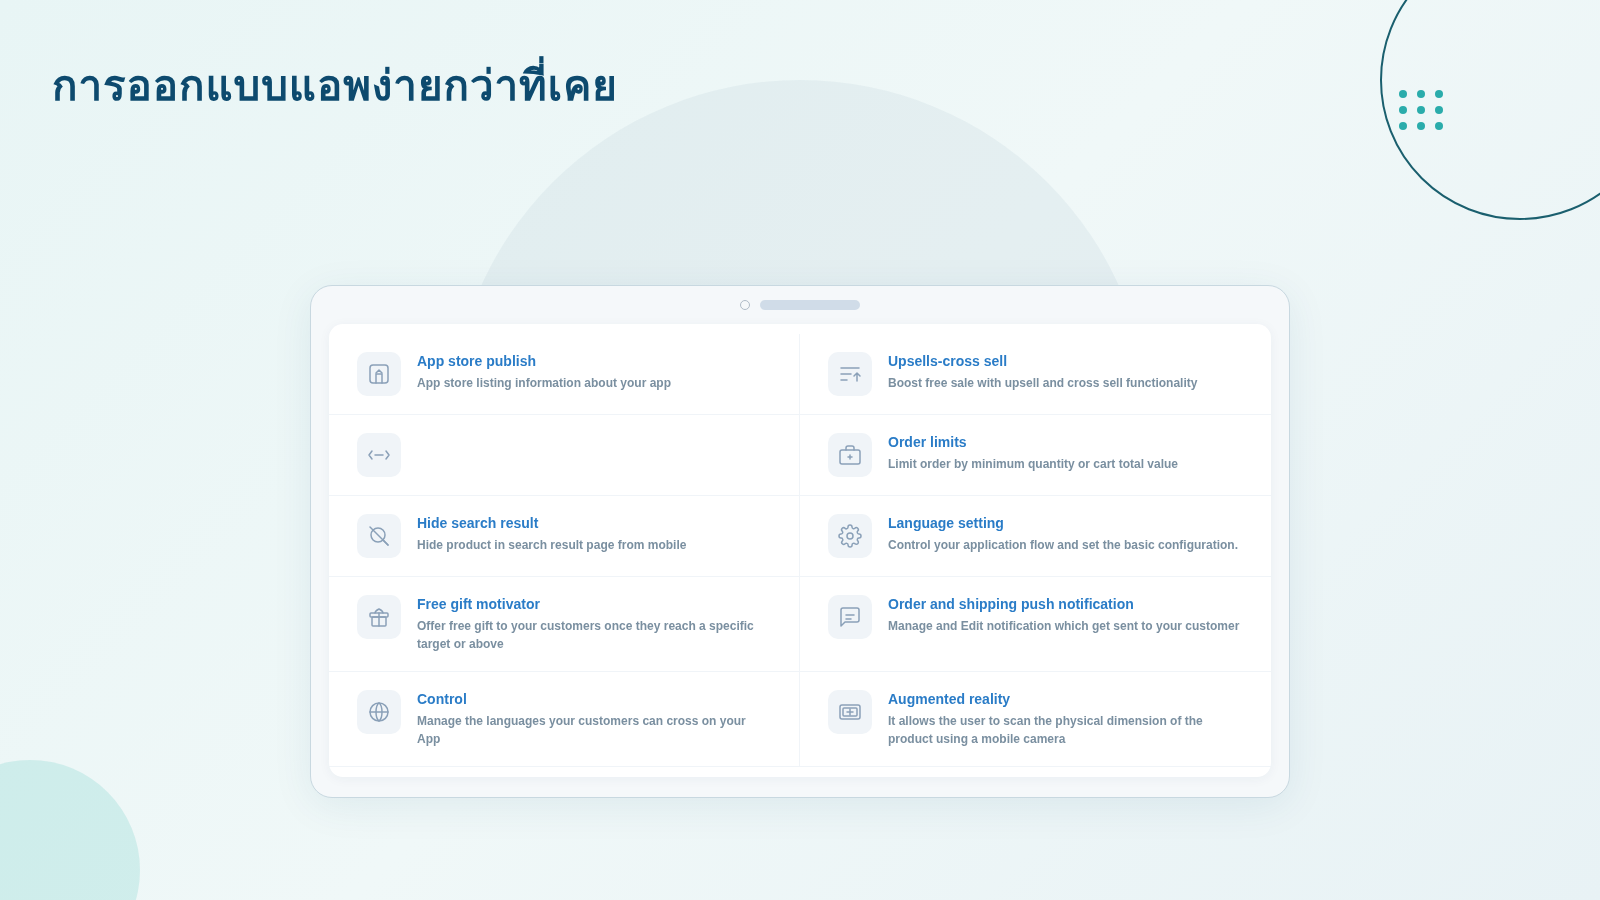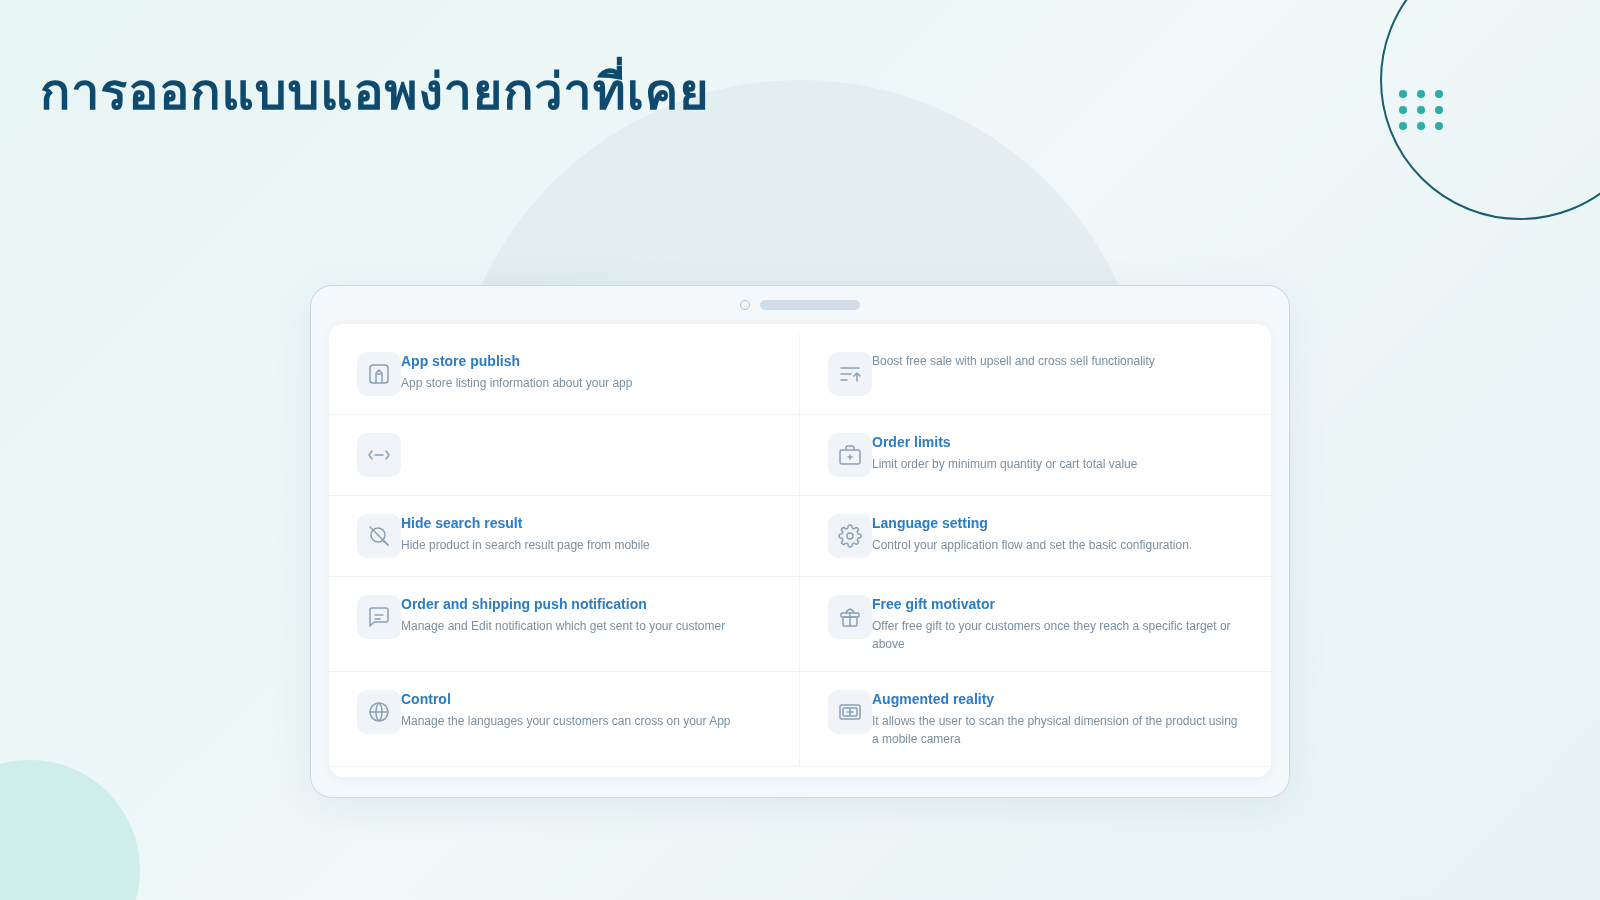--- a/index.html
+++ b/index.html
@@ -54,22 +54,22 @@
       width: 8px;
       height: 8px;
       border-radius: 50%;
       background: #2aacab;
     }
 
     
     .page-title {
       position: absolute;
       top: 52px;
-      left: 40px;
-      font-size: 50px;
+      left: 52px;
+      font-size: 42px;
       font-weight: 800;
       color: #0d4a6e;
       font-family: 'Segoe UI', Tahoma, sans-serif;
       letter-spacing: 1px;
       text-align: right;
     }
 
     
     .device-frame {
       position: absolute;
@@ -119,21 +119,21 @@
     .features-grid {
       display: grid;
       grid-template-columns: 1fr 1fr;
       gap: 0;
     }
 
     .feature-item {
       display: flex;
       align-items: flex-start;
       padding: 18px 28px;
-      gap: 0;
+      gap: 16px;
       border-bottom: 1px solid #f0f4f8;
       cursor: pointer;
     }
     .feature-item:nth-child(odd) {
       border-right: 1px solid #f0f4f8;
     }
 
     .feature-icon {
       width: 44px;
       height: 44px;
@@ -154,20 +154,21 @@
       font-size: 14px;
       font-weight: 700;
       color: #2a7cc7;
       margin-bottom: 4px;
       line-height: 1.3;
     }
     .feature-desc {
       font-size: 12px;
       color: #7a8fa0;
       line-height: 1.5;
+      font-weight: bold;
     }
 
     
     .icon-svg {
       width: 24px;
       height: 24px;
       stroke: #8aa0b8;
       fill: none;
       stroke-width: 1.5;
       stroke-linecap: round;
@@ -220,20 +221,21 @@
       </div>
 
       <div class="feature-item">
         <div class="feature-icon">
           <svg class="icon-svg" viewBox="0 0 24 24">
             <path d="M3 6h18M3 12h10M3 18h6"></path>
             <path d="M16 14l3-3 3 3M19 11v8"></path>
           </svg>
         </div>
         <div class="feature-text">
+          <div class="feature-title">Upsells-cross sell</div>
           <div class="feature-desc">Boost free sale with upsell and cross sell functionality</div>
         </div>
       </div>
 
       <div class="feature-item">
         <div class="feature-icon">
           <svg class="icon-svg" viewBox="0 0 24 24">
             <path d="M8 12h8M5 8l-3 4 3 4M19 8l3 4-3 4"></path>
           </svg>
         </div>
@@ -270,33 +272,20 @@
       <div class="feature-item">
         <div class="feature-icon">
           <svg class="icon-svg" viewBox="0 0 24 24">
             <circle cx="12" cy="12" r="3"></circle>
             <path d="M19.4 15a1.65 1.65 0 00.33 1.82l.06.06a2 2 0 010 2.83 2 2 0 01-2.83 0l-.06-.06a1.65 1.65 0 00-1.82-.33 1.65 1.65 0 00-1 1.51V21a2 2 0 01-4 0v-.09A1.65 1.65 0 009 19.4a1.65 1.65 0 00-1.82.33l-.06.06a2 2 0 01-2.83-2.83l.06-.06A1.65 1.65 0 004.68 15a1.65 1.65 0 00-1.51-1H3a2 2 0 010-4h.09A1.65 1.65 0 004.6 9a1.65 1.65 0 00-.33-1.82l-.06-.06a2 2 0 012.83-2.83l.06.06A1.65 1.65 0 009 4.68a1.65 1.65 0 001-1.51V3a2 2 0 014 0v.09a1.65 1.65 0 001 1.51 1.65 1.65 0 001.82-.33l.06-.06a2 2 0 012.83 2.83l-.06.06A1.65 1.65 0 0019.4 9a1.65 1.65 0 001.51 1H21a2 2 0 010 4h-.09a1.65 1.65 0 00-1.51 1z"></path>
           </svg>
         </div>
         <div class="feature-text">
           <div class="feature-title">Language setting</div>
           <div class="feature-desc">Control your application flow and set the basic configuration.</div>
-        </div>
-      </div>
-
-      <div class="feature-item">
-        <div class="feature-icon">
-          <svg class="icon-svg" viewBox="0 0 24 24">
-            <path d="M21 15a2 2 0 01-2 2H7l-4 4V5a2 2 0 012-2h14a2 2 0 012 2z"></path>
-            <path d="M8 10h8M8 14h5"></path>
-          </svg>
-        </div>
-        <div class="feature-text">
-          <div class="feature-title">Order and shipping push notification</div>
-          <div class="feature-desc">Manage and Edit notification which get sent to your customer</div>
         </div>
       </div>
 
       <div class="feature-item">
         <div class="feature-icon">
           <svg class="icon-svg" viewBox="0 0 24 24">
             <rect x="3" y="8" width="18" height="4" rx="1"></rect>
             <rect x="5" y="12" width="14" height="9" rx="1"></rect>
             <path d="M12 8v13"></path>
             <path d="M8 8c0-2 4-4 4-4s4 2 4 4"></path>
@@ -304,20 +293,33 @@
         </div>
         <div class="feature-text">
           <div class="feature-title">Free gift motivator</div>
           <div class="feature-desc">Offer free gift to your customers once they reach a specific target or above</div>
         </div>
       </div>
 
       <div class="feature-item">
         <div class="feature-icon">
           <svg class="icon-svg" viewBox="0 0 24 24">
+            <path d="M21 15a2 2 0 01-2 2H7l-4 4V5a2 2 0 012-2h14a2 2 0 012 2z"></path>
+            <path d="M8 10h8M8 14h5"></path>
+          </svg>
+        </div>
+        <div class="feature-text">
+          <div class="feature-title">Order and shipping push notification</div>
+          <div class="feature-desc">Manage and Edit notification which get sent to your customer</div>
+        </div>
+      </div>
+
+      <div class="feature-item">
+        <div class="feature-icon">
+          <svg class="icon-svg" viewBox="0 0 24 24">
             <circle cx="12" cy="12" r="9"></circle>
             <path d="M12 3c-4 3-4 15 0 18M12 3c4 3 4 15 0 18M3 12h18"></path>
           </svg>
         </div>
         <div class="feature-text">
           <div class="feature-title">Control</div>
           <div class="feature-desc">Manage the languages your customers can cross on your App</div>
         </div>
       </div>
 

